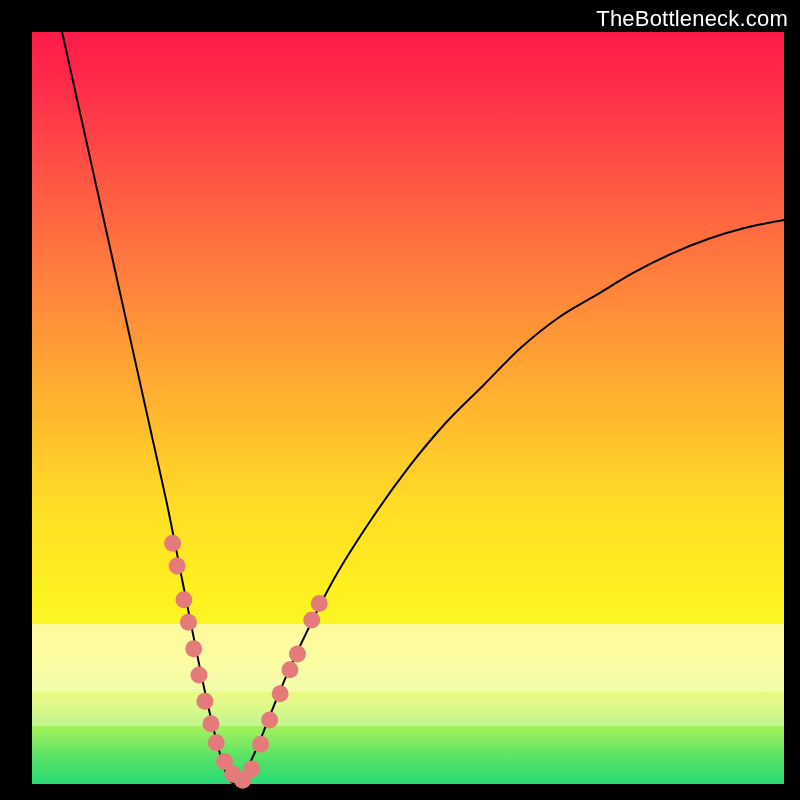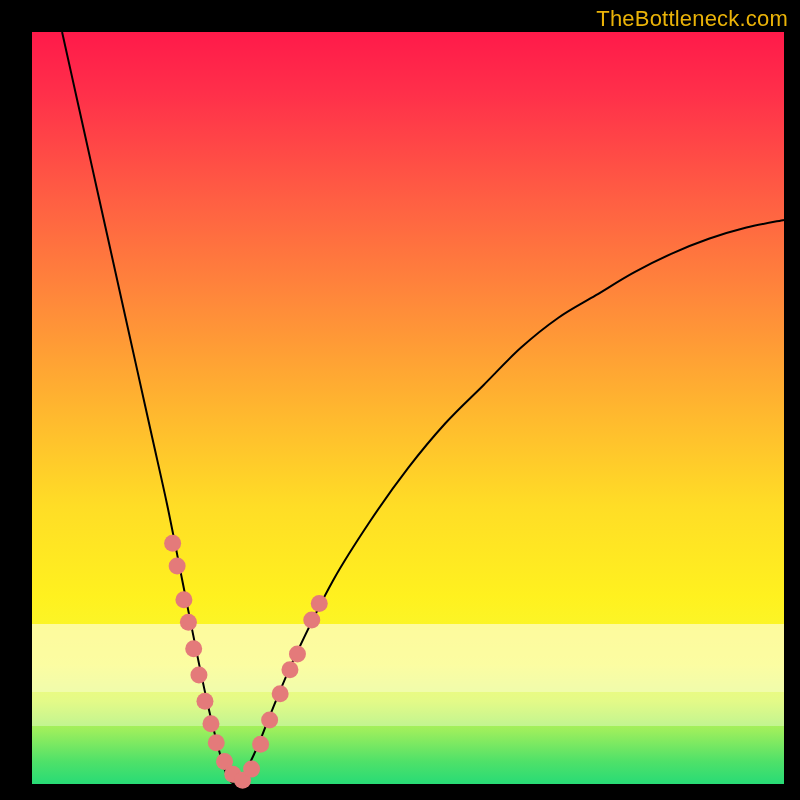--- a/index.html
+++ b/index.html
@@ -47,21 +47,21 @@
     left: 32px;
     width: 752px;
     background: rgba(255,255,255,0.55);
   }
   .pale-band.one { top: 624px; height: 68px; }
   .pale-band.two { top: 692px; height: 34px; background: rgba(255,255,255,0.33); }
   .watermark {
     position: absolute;
     top: 6px;
     right: 12px;
-    color: #eab308;
+    color: #ffffff;
     font-size: 22px;
     font-weight: 500;
     letter-spacing: 0.2px;
   }
   svg.curve-layer {
     position: absolute;
     left: 32px;
     top: 32px;
     width: 752px;
     height: 752px;

